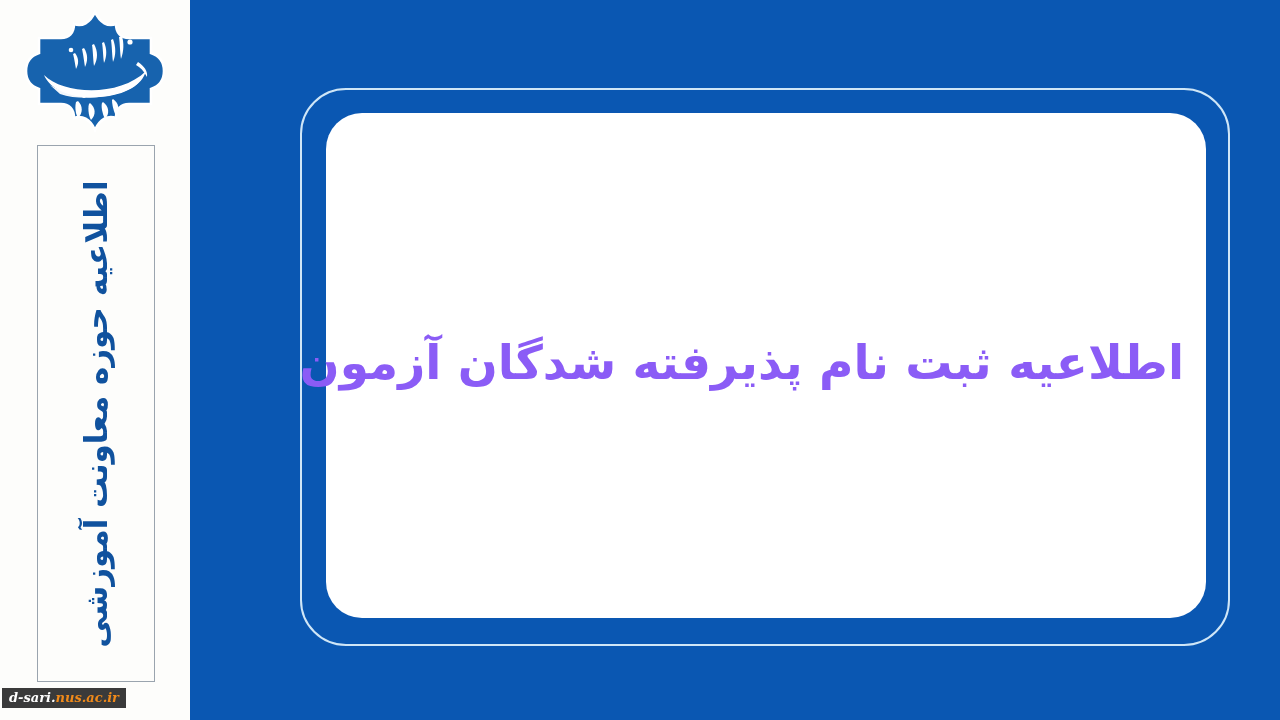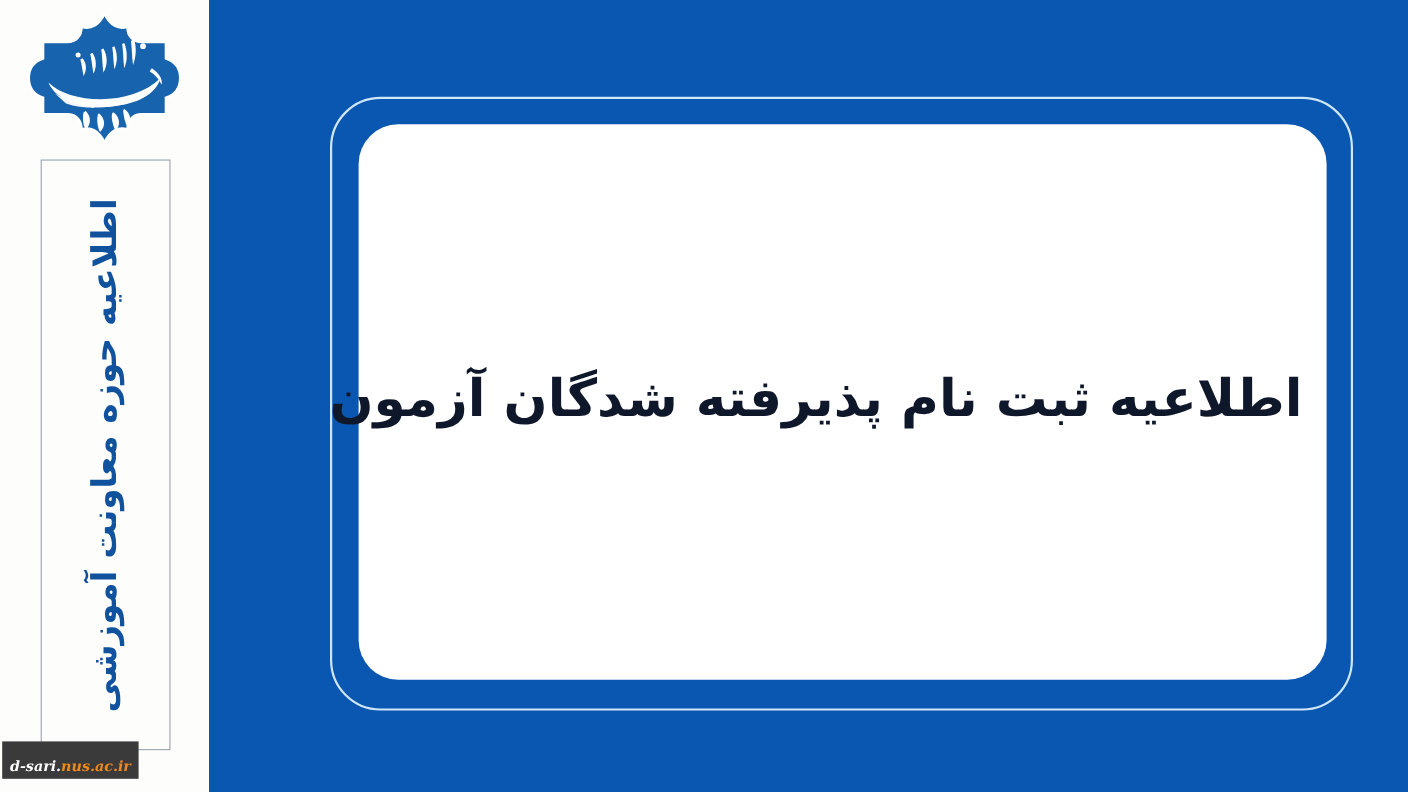--- a/index.html
+++ b/index.html
@@ -71,21 +71,21 @@
     letter-spacing: 0.5px;
     line-height: 1;
   }
 
   
   .watermark {
     position: absolute;
     left: 2px;
     bottom: 12px;
     background: #3a3a3a;
-    padding: 16px 7px 3px 7px;
+    padding: 2px 7px 3px 7px;
     z-index: 9;
     font-style: italic;
     font-weight: bold;
     font-size: 13px;
     direction: ltr;
     letter-spacing: 0px;
     font-family: "DejaVu Serif", "Liberation Serif", serif;
   }
   .wm-a { color: #ffffff; }
   .wm-b { color: #f08a1a; }
@@ -137,21 +137,21 @@
     width: 100%;
   }
 
   .line {
     white-space: nowrap;
     font-weight: bold;
     line-height: 1.55;
   }
 
   .line-1 {
-    color: #0f172a;
+    color: #8b5cf6;
     font-size: 47px;
     letter-spacing: 0px;
     margin-bottom: 4px;
   }
 
   .line-2 {
     color: #10529e;
     font-size: 43px;
     margin-bottom: 2px;
   }

